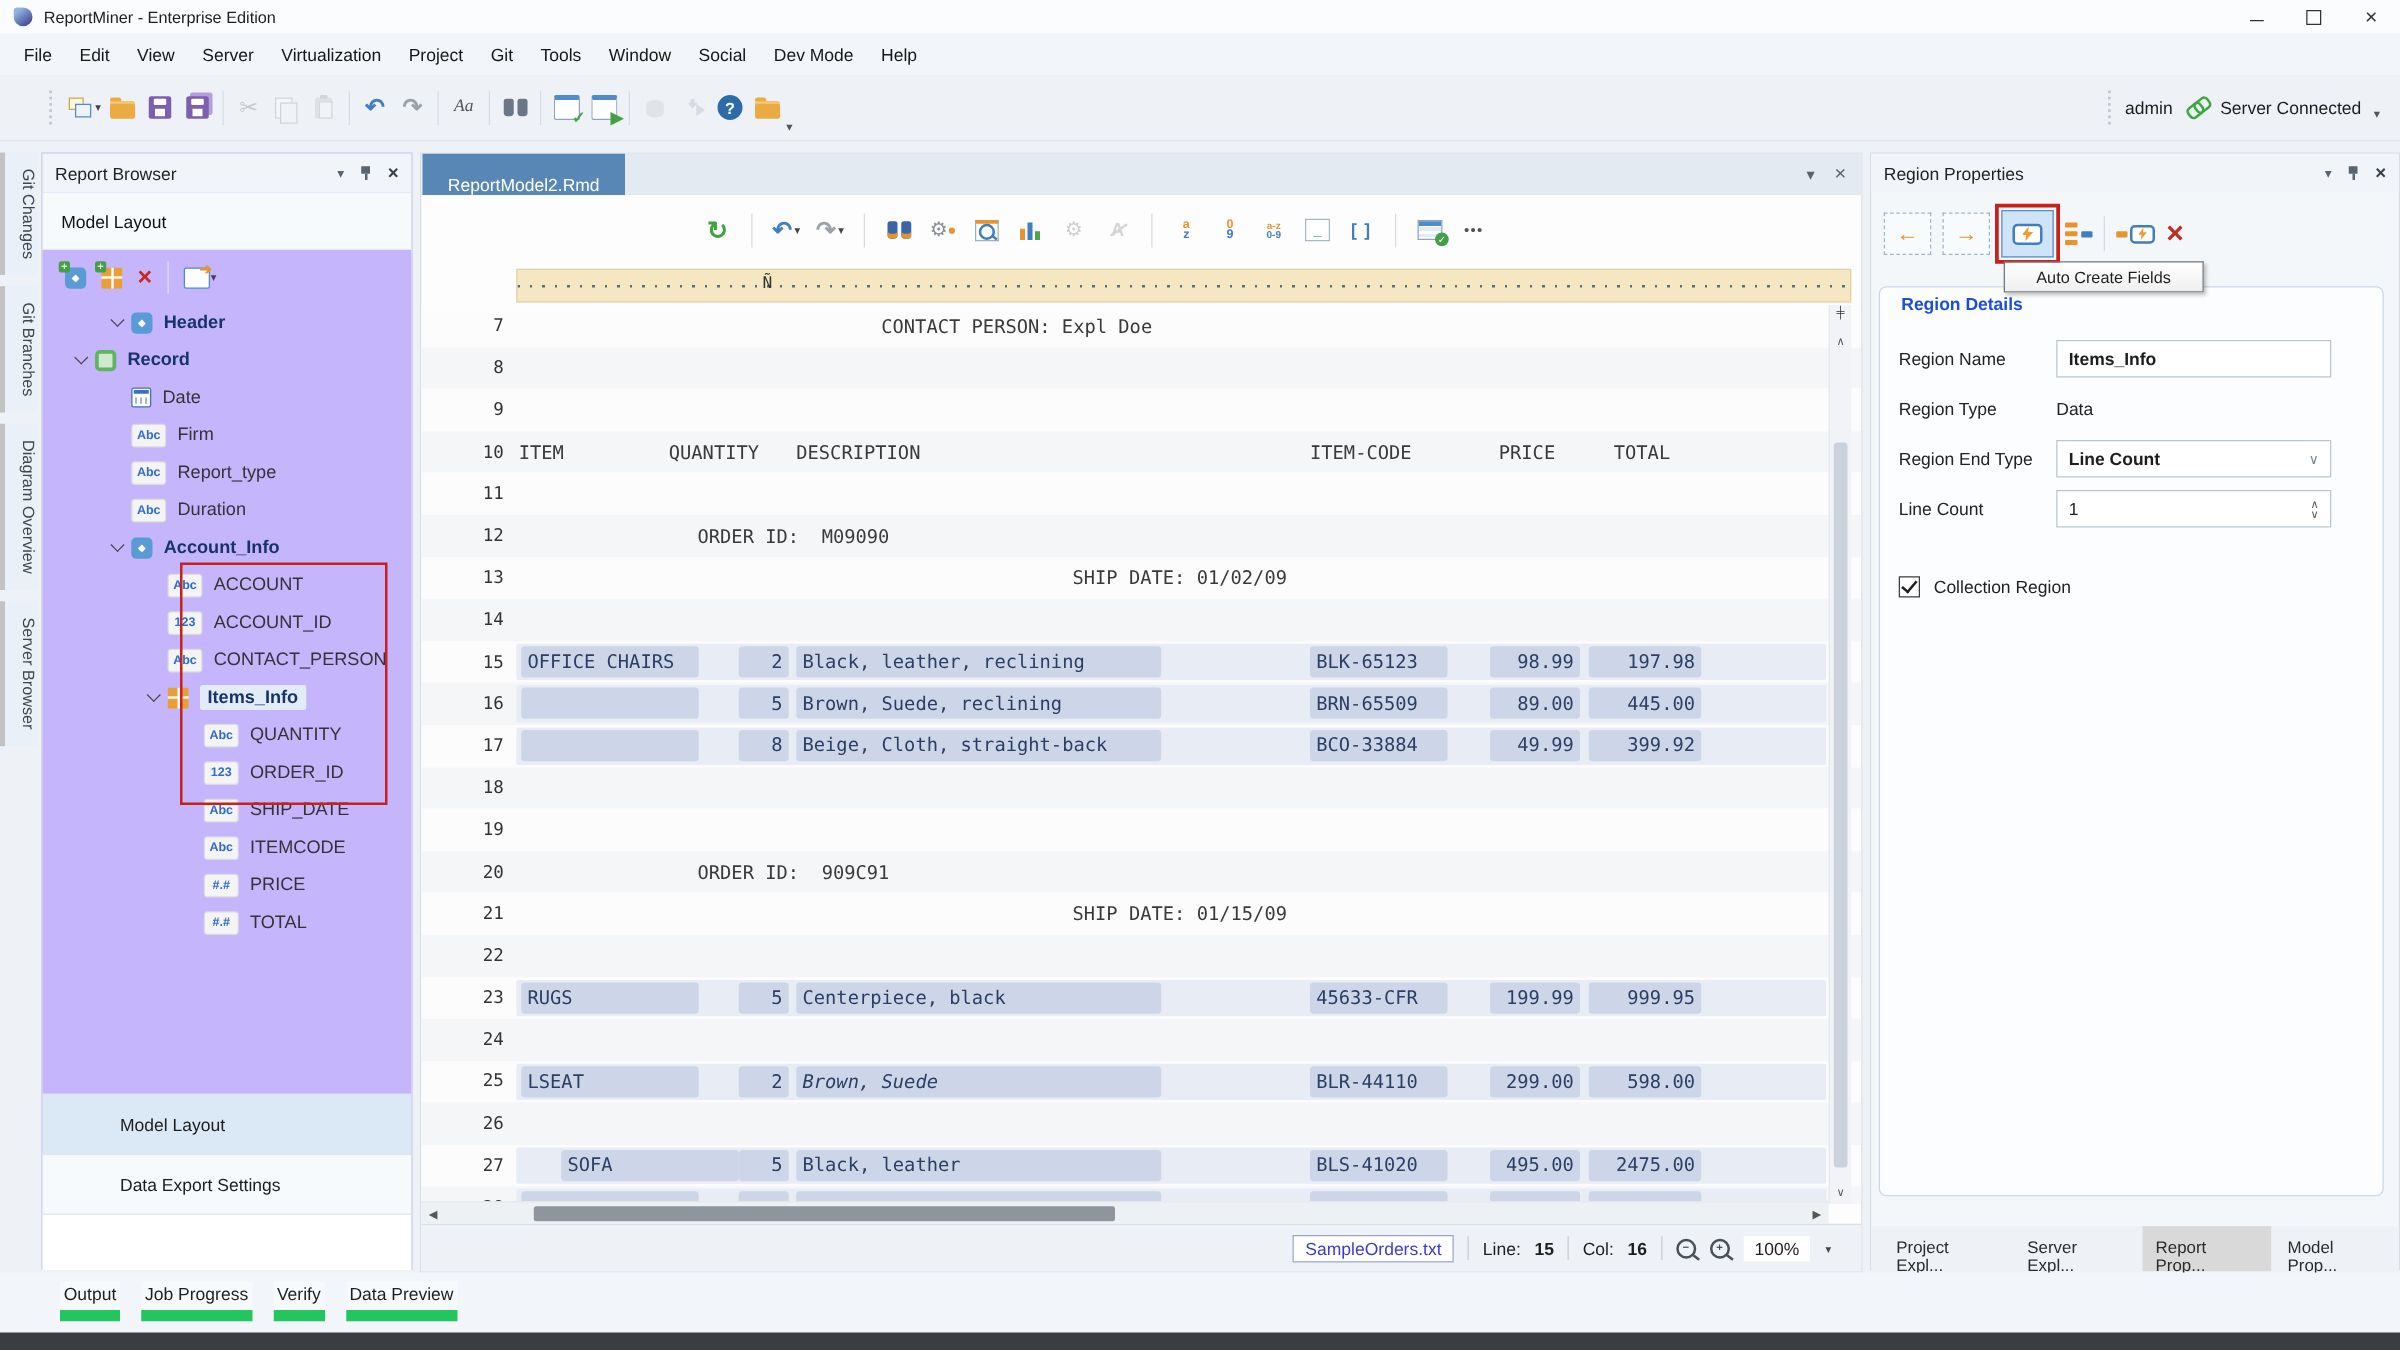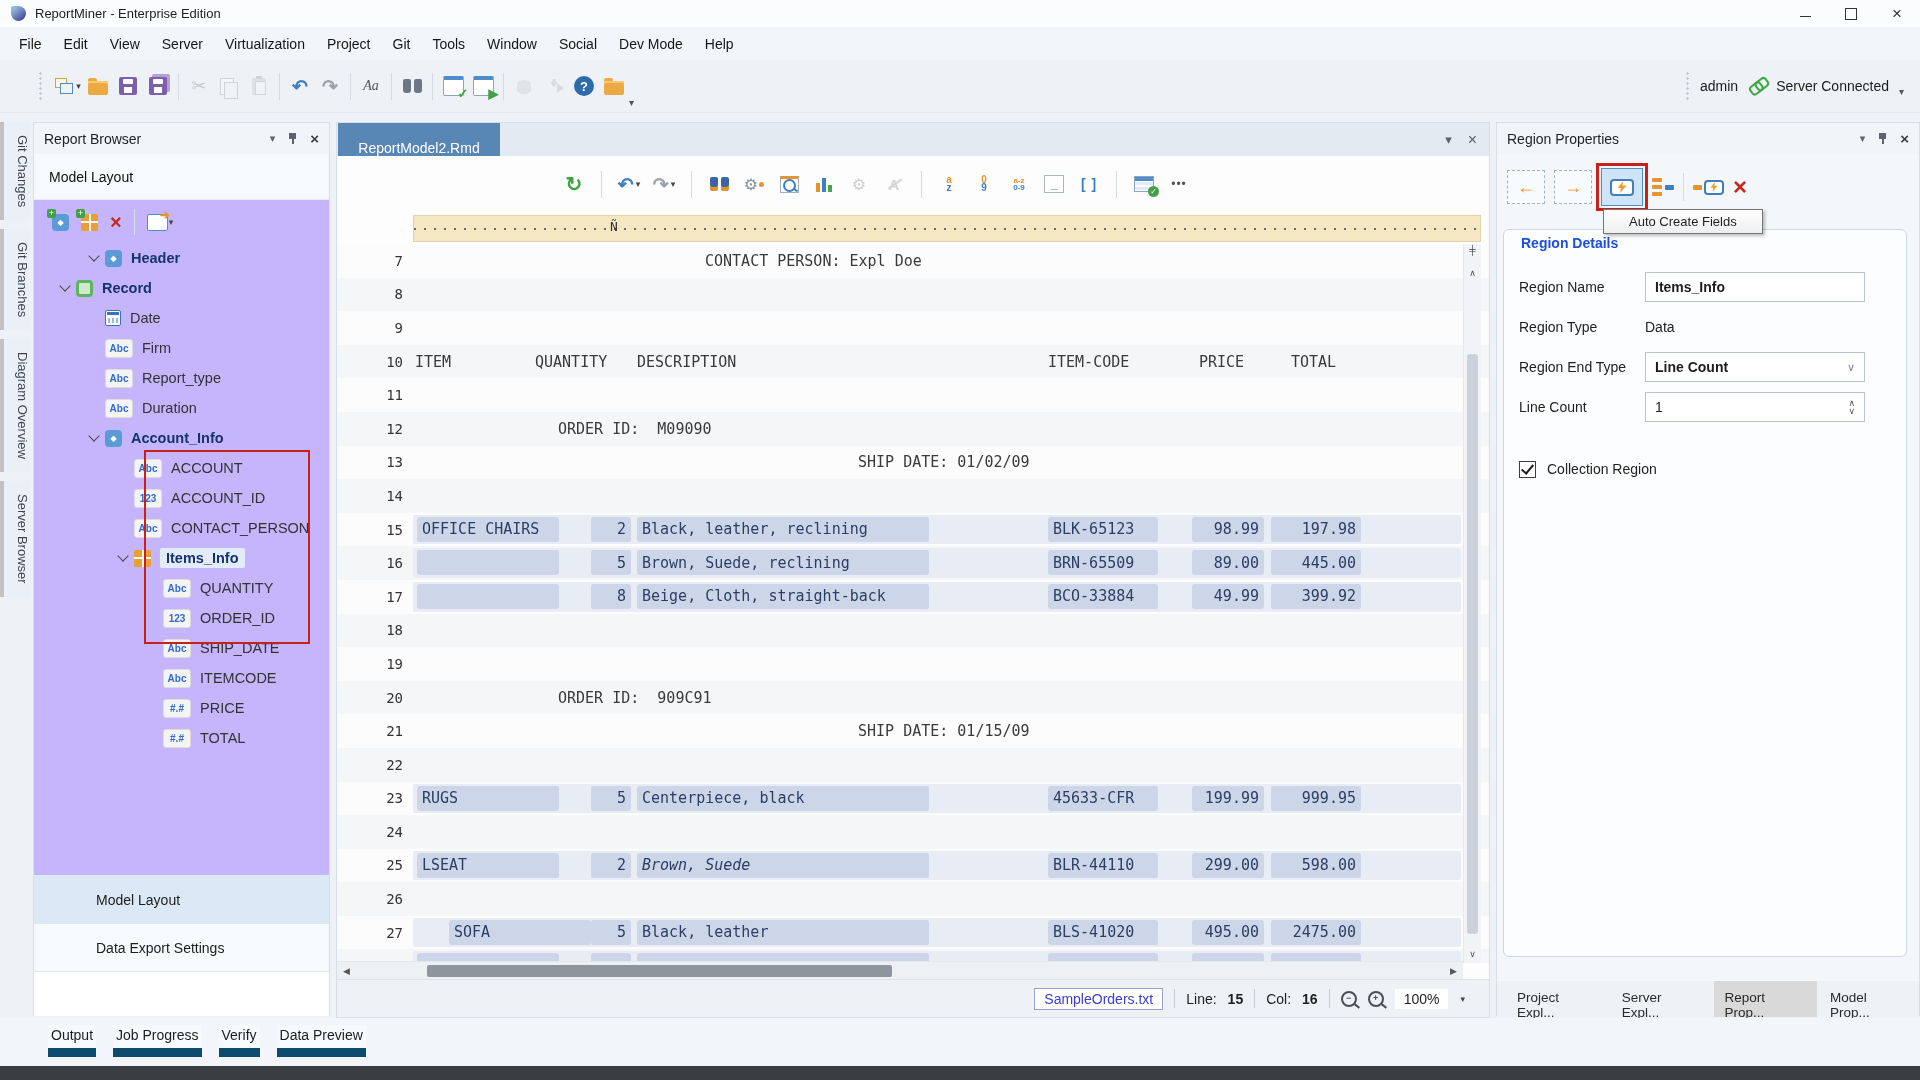--- a/index.html
+++ b/index.html
@@ -189,21 +189,21 @@
   .ctl .dd{margin-left:auto;color:#7a8694;font-size:11px}
   .spincol{margin-left:auto;display:flex;flex-direction:column;line-height:8px;font-size:9px;color:#555;text-align:center}
   .check{width:17px;height:17px;border:1.6px solid #3c3c3c;background:#fff;position:relative;margin-right:11px;box-sizing:border-box}
   .check::after{content:"";position:absolute;left:4px;top:0px;width:5px;height:10px;border-right:2px solid #1e1e1e;border-bottom:2px solid #1e1e1e;transform:rotate(40deg)}
   .rtabs{position:absolute;left:0;right:0;top:858px;height:36px;background:#eef2f7;display:flex;align-items:stretch;padding-left:10px;gap:3px;font-size:13.5px;color:#2a2a2a}
   .rtab{padding:9px 10px 0}
   .rtab.active{background:#d9d9d9}
 
   
   .btabs{position:absolute;left:0;right:0;top:1018px;height:48px;background:#f2f6fa;display:flex;align-items:flex-start;padding:7px 0 0 48px;gap:17px}
-  .btab{font-size:14px;color:#1e1e1e;padding:2px 3px 5px;border-bottom:9px solid #0c4a6e;background:#f6fafd}
+  .btab{font-size:14px;color:#1e1e1e;padding:2px 3px 5px;border-bottom:9px solid #22c55e;background:#f6fafd}
   .darkbar{position:absolute;left:0;right:0;top:1066px;height:14px;background:#3b3e41}
 </style>
 </head>
 <body>
 
 <div id="app">
 
   <div class="titlebar">
     <span class="appicon"></span>
     <span class="title">ReportMiner - Enterprise Edition</span>

